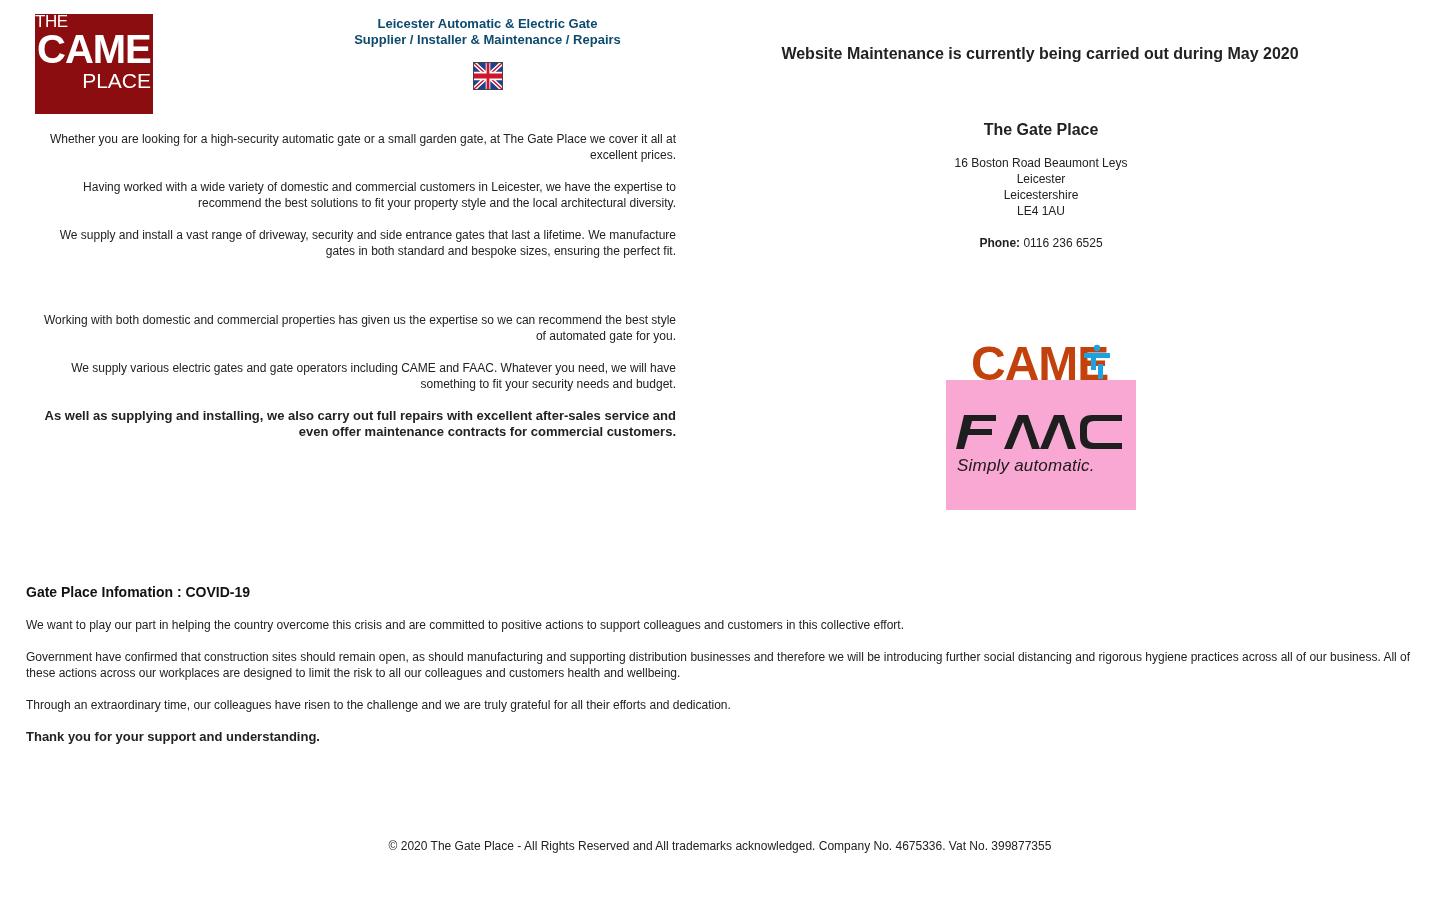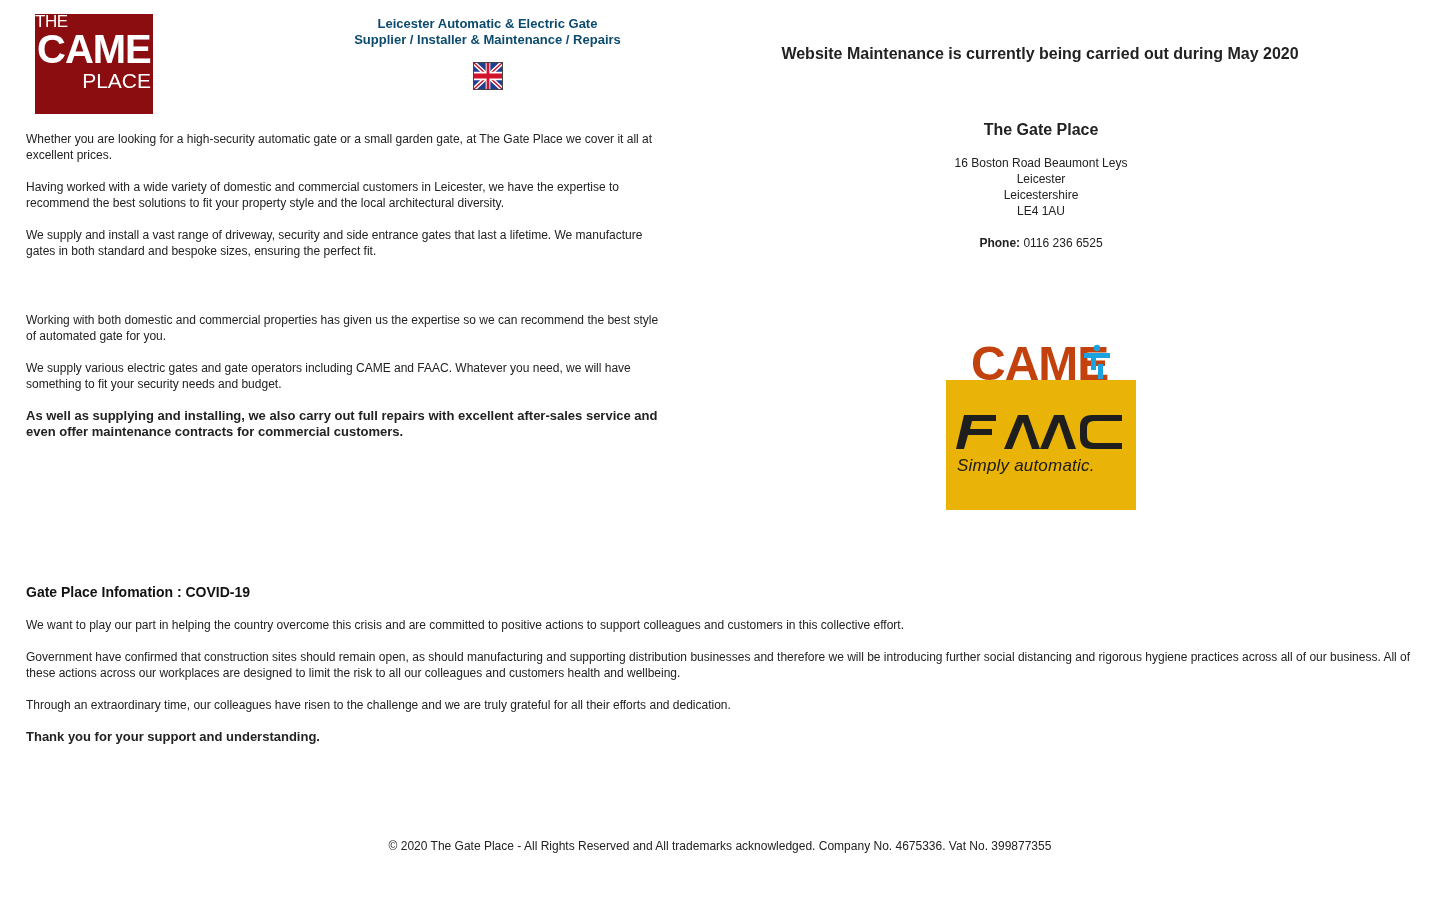--- a/index.html
+++ b/index.html
@@ -41,29 +41,29 @@
     .contact .phone { margin-top: 16px; font-size: 12px; }
     .contact .phone b { font-weight: bold; }
 
     
     .came { left: 946px; top: 340px; width: 190px; height: 42px; }
     .came .txt {
       position: absolute; left: 25px; top: 4px; font-size: 48px; line-height: 40px;
       font-weight: bold; color: #c2410c; letter-spacing: -1px;
     }
     .faac {
-      left: 946px; top: 380px; width: 190px; height: 130px; background: #eab308;
+      left: 946px; top: 380px; width: 190px; height: 130px; background: #f9a8d4;
     }
     .faac .slogan {
       position: absolute; left: 11px; top: 78px; font-size: 17px; font-style: italic; color: #1a1a1a;
       letter-spacing: 0.2px;
     }
 
     
-    .col { left: 26px; width: 640px; color: #222; }
+    .col { left: 36px; width: 640px; color: #222; text-align: right; }
     .col p { margin: 0 0 16px 0; font-size: 12px; line-height: 16px; }
     .col p.bold { font-weight: bold; font-size: 13px; }
     .col h2 { margin: 0; font-size: 20px; line-height: 24px; font-weight: bold; color: #111; }
 
     .covid { left: 26px; top: 583px; width: 1395px; color: #222; }
     .covid h3 { margin: 0 0 16px 0; font-size: 14px; line-height: 18px; font-weight: bold; color: #111; }
     .covid p { margin: 0 0 16px 0; font-size: 12px; line-height: 16px; }
     .covid p.bold { font-weight: bold; font-size: 13px; }
 
     .footer { left: 0; top: 838px; width: 1440px; text-align: center; font-size: 12px; color: #222; }

